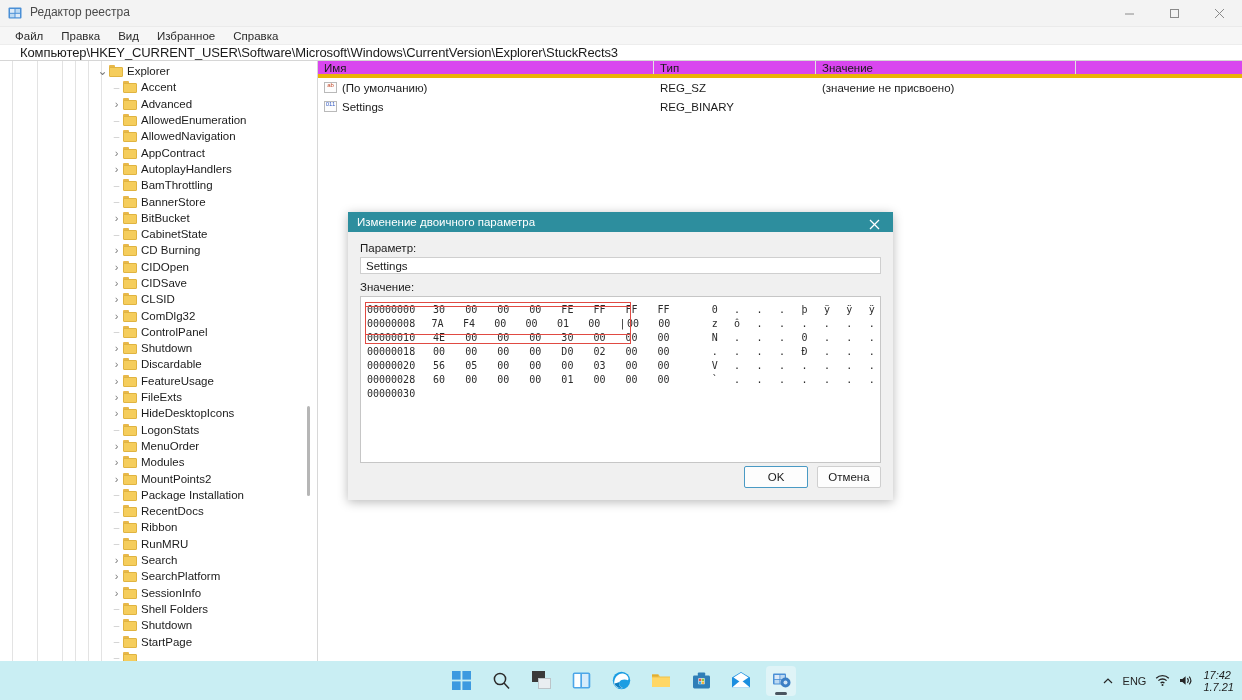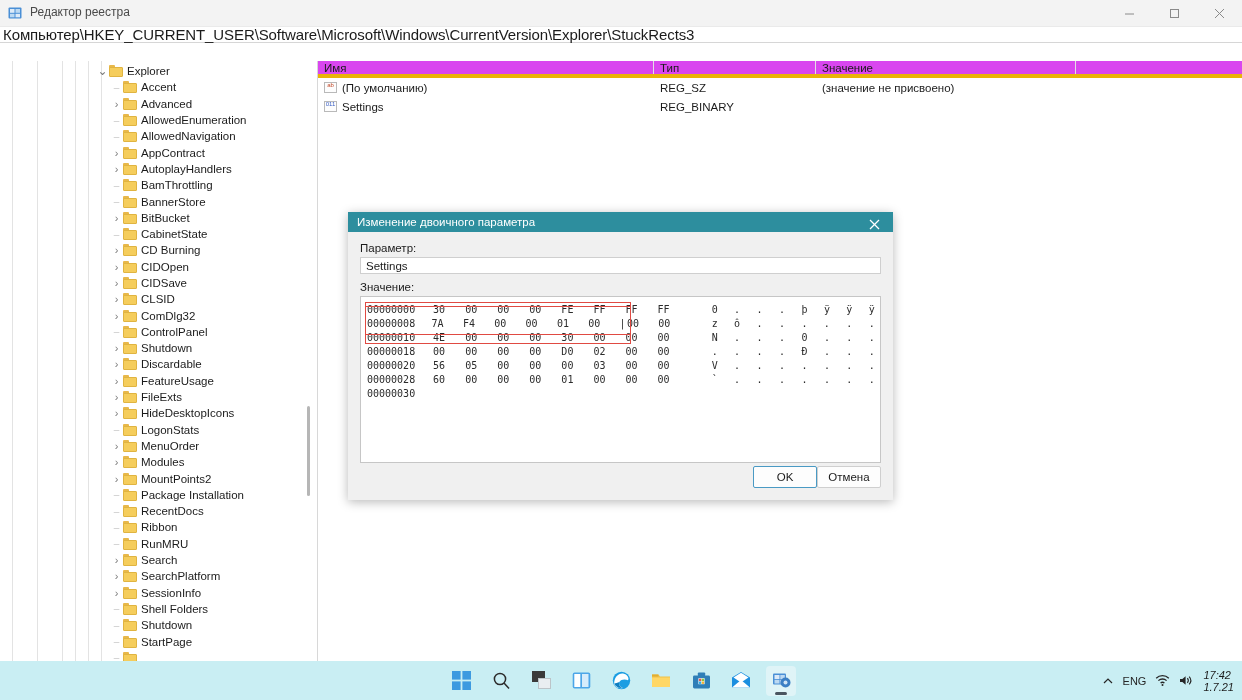--- a/index.html
+++ b/index.html
@@ -22,21 +22,21 @@
   .title-ico { position:absolute; left:8px; top:6px; width:15px; height:15px; }
   .title-text { position:absolute; left:30px; top:5px; font-size:12px; color:#4a4a4a; white-space:nowrap; }
   .wbtns { position:absolute; right:0; top:0; height:27px; display:flex; }
   .wbtn { width:45px; height:27px; display:flex; align-items:center; justify-content:center; color:#6d6d6d; }
   .wbtn svg { display:block; }
 
   .menubar { height:18px; background:#f6f6f6; display:flex; align-items:center; padding-left:6px; gap:0px; border-bottom:1px solid #ededed;}
   .menuitem { font-size:11.5px; color:#2b2b2b; padding:1px 9px; white-space:nowrap; }
 
   .addrbar { height:16px; background:#ffffff; border-bottom:1px solid #d6d6d6; display:flex; align-items:center; }
-  .addr-text { font-size:15px; color:#1b1b1b; padding-left:3px; white-space:nowrap; letter-spacing:-0.1px;}
+  .addr-text { font-size:13px; color:#1b1b1b; padding-left:20px; white-space:nowrap; letter-spacing:-0.1px;}
 
   .panes { position:absolute; top:61px; left:0; width:1242px; height:600px; display:flex; background:#fff; }
 
   
   .treepane { position:relative; width:318px; height:600px; background:#ffffff; border-right:1px solid #d8d8d8; overflow:hidden; }
   .guides { position:absolute; inset:0; }
   .guide { position:absolute; top:0; bottom:0; width:1px; background:#e3e3e3; }
   .tree { position:absolute; left:0; top:2px; right:0; }
   .trow { position:relative; height:16.3px; display:flex; align-items:center; white-space:nowrap; }
   .chev { width:13px; display:flex; align-items:center; justify-content:center; color:#7b7b7b; font-size:9px; }
@@ -74,21 +74,21 @@
   .hexbox { position:relative; height:167px; background:#ffffff; border:1px solid #c6c6c6; overflow:hidden; }
   .hexrow { display:flex; height:14px; align-items:center; font-family:"DejaVu Sans Mono", monospace; font-size:10px; color:#2b2b2b; white-space:pre; }
   .hexrow .off { width:76px; padding-left:6px; }
   .hexrow .b { width:34px; }
   .hexrow .cur { width:8px; color:#2b2b2b; }
   .hexrow .asc { padding-left:22px; letter-spacing:5.2px; }
   .hexlines { position:absolute; left:0; top:5px; right:0; }
   .redbox { position:absolute; left:4px; top:5px; width:266px; height:42px; border:1.6px solid #e04a42; pointer-events:none; }
   .strike { position:absolute; height:1.4px; background:#e04a42; pointer-events:none; }
 
-  .dlg-btns { position:absolute; right:12px; bottom:12px; display:flex; }
+  .dlg-btns { position:absolute; right:12px; bottom:12px; display:flex; gap:9px; }
   .btn { width:64px; height:22px; font-size:11.5px; color:#1b1b1b; background:#fdfdfd; border:1px solid #cfcfcf; display:flex; align-items:center; justify-content:center; border-radius:2px; }
   .btn.primary { border:1.6px solid #4a9ac4; }
 
   
   .taskbar { position:absolute; left:0; bottom:0; width:1242px; height:39px; background:#c9eef3; display:flex; align-items:center; }
   .tb-center { position:absolute; left:0; right:0; display:flex; justify-content:center; align-items:center; gap:10px; }
   .tbico { width:30px; height:30px; display:flex; align-items:center; justify-content:center; border-radius:4px; position:relative; }
   .tbico.active { background:#dff4f7; }
   .tbico.active::after { content:""; position:absolute; bottom:1px; left:9px; width:12px; height:2.5px; background:#4a5560; border-radius:2px; }
   .tray { position:absolute; right:8px; display:flex; align-items:center; gap:9px; color:#303030; }
@@ -127,20 +127,27 @@
         </div>
         <div class="wbtn">
           <svg width="11" height="11" viewBox="0 0 11 11">
               <line x1="1" y1="1" x2="10" y2="10" stroke="#8a8a8a" stroke-width="1"></line>
               <line x1="10" y1="1" x2="1" y2="10" stroke="#8a8a8a" stroke-width="1"></line>
             </svg>
         </div>
       </div>
     </div>
 
+    <div class="menubar">
+      <div class="menuitem">Файл</div>
+      <div class="menuitem">Правка</div>
+      <div class="menuitem">Вид</div>
+      <div class="menuitem">Избранное</div>
+      <div class="menuitem">Справка</div>
+    </div>
 
     <div class="addrbar">
       <span class="addr-text">Компьютер\HKEY_CURRENT_USER\Software\Microsoft\Windows\CurrentVersion\Explorer\StuckRects3</span>
     </div>
 
     <div class="panes">
 
       <div class="treepane">
         <div class="guides">
           <div class="guide" style="left:12px"></div>

